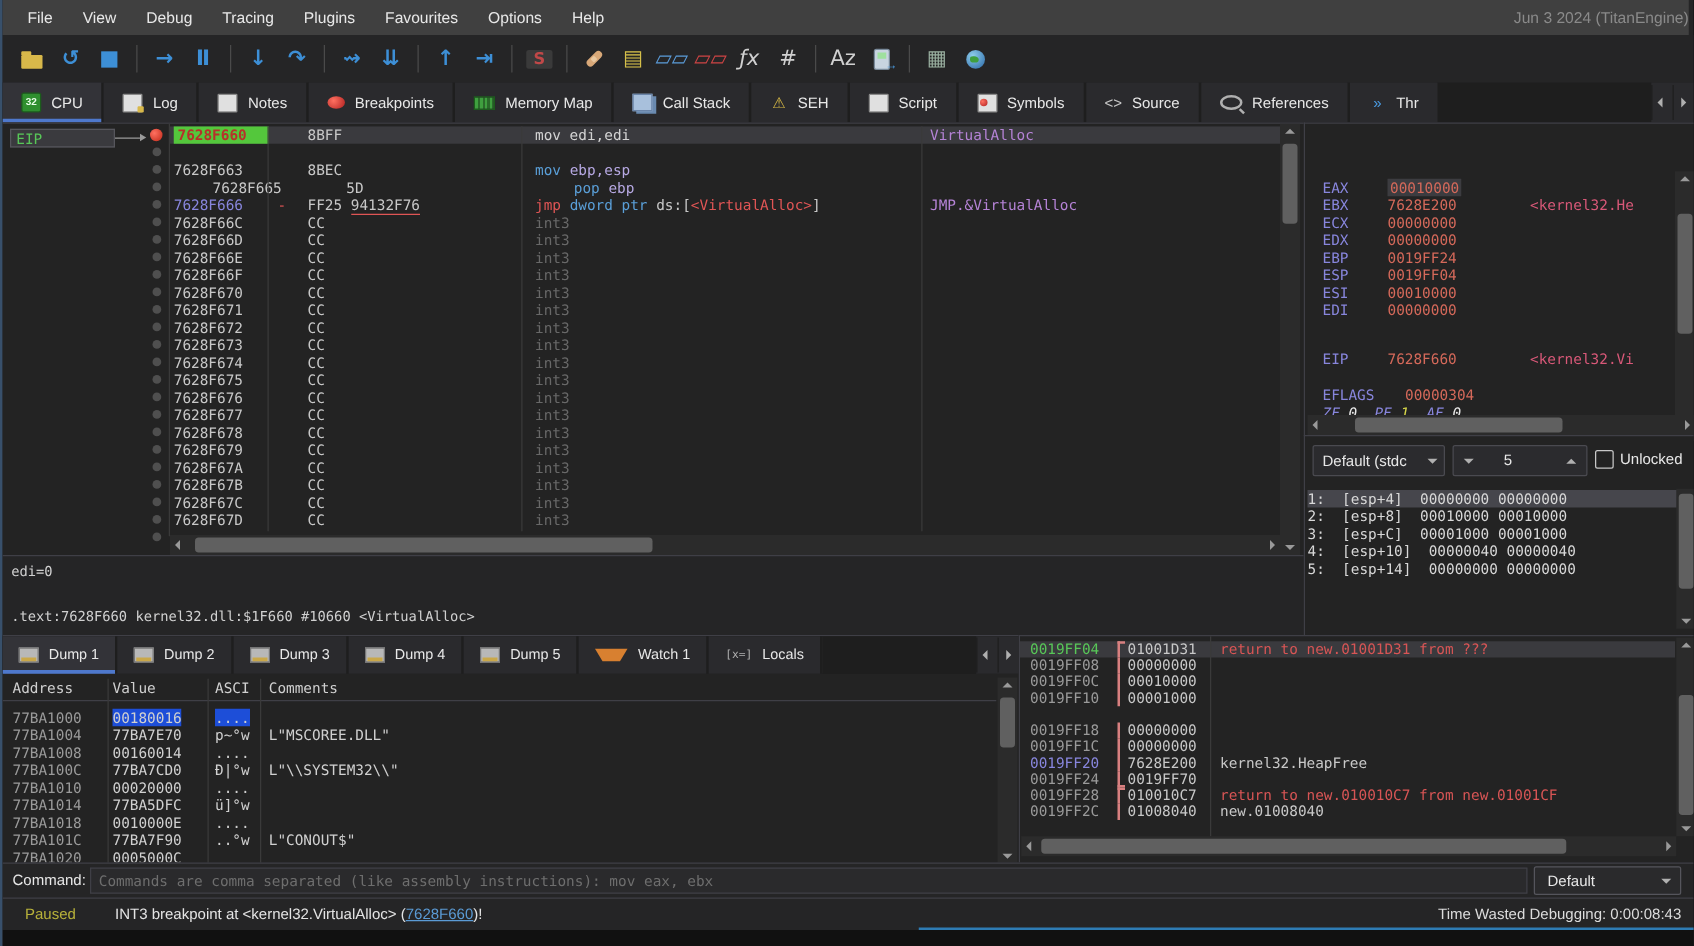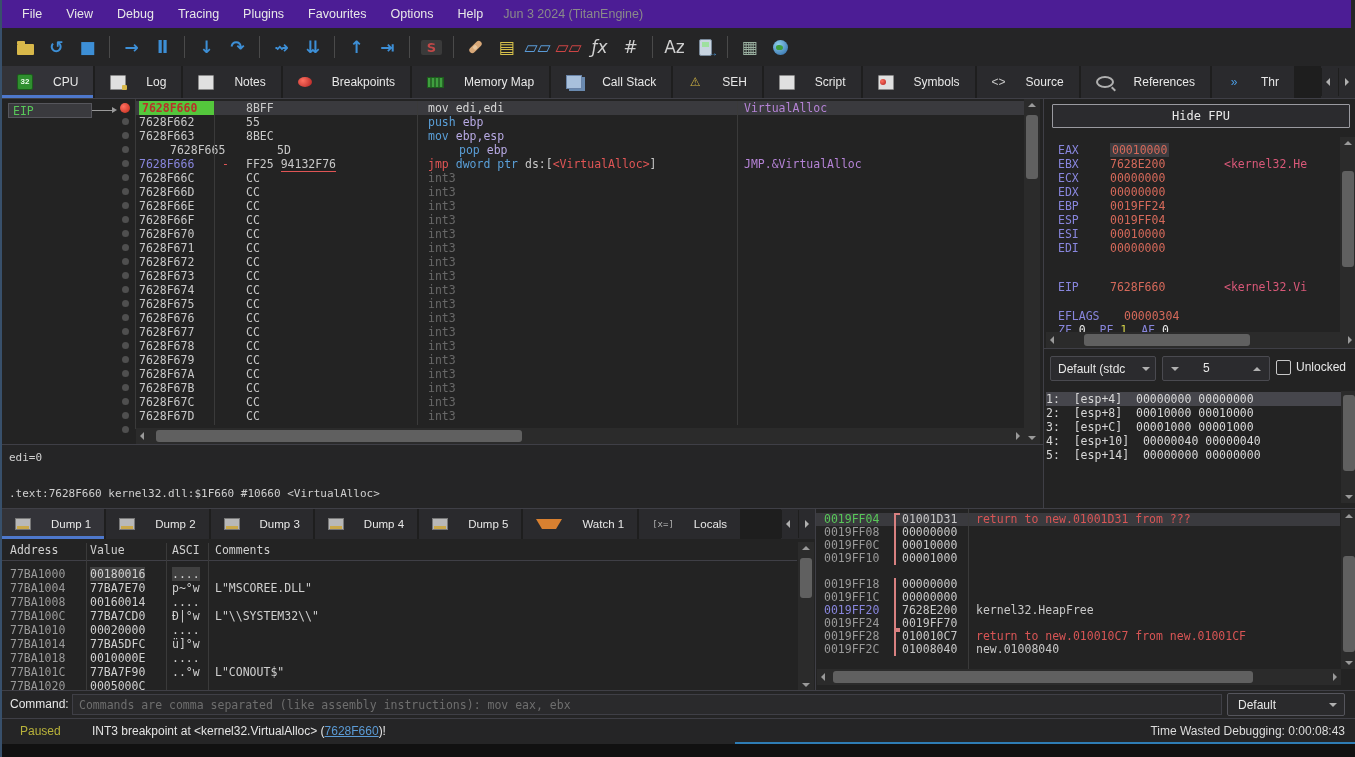--- a/index.html
+++ b/index.html
@@ -2,21 +2,21 @@
 <html><head>
 <meta charset="utf-8">
 <style>
   html,body{margin:0;padding:0;background:#0b0b0b;}
   .win{position:relative;width:1355px;height:757px;background:#252526;overflow:hidden;
        font-family:"Liberation Sans","DejaVu Sans",sans-serif;color:#e8e8e8;
        border-left:2px solid #38506b;box-sizing:border-box;}
   .mono{font-family:"DejaVu Sans Mono",monospace;}
 
   
-  .menubar{position:absolute;top:0;left:0;right:4px;height:28px;display:flex;align-items:center;padding-left:8px;font-size:12.5px;background:#4c1d95;}
+  .menubar{position:absolute;top:0;left:0;right:4px;height:28px;display:flex;align-items:center;padding-left:8px;font-size:12.5px;background:#404040;justify-content:space-between;}
   .menuitems{display:flex;}
   .mi{padding:0 12px;cursor:default;}
   .buildinfo{color:#8a8a8a;margin-left:8px;}
 
   
   .toolbar{position:absolute;top:28px;left:0;right:0;height:38px;display:flex;align-items:center;padding-left:8px;background:#252526;}
   .tbi{width:31px;height:30px;display:flex;align-items:center;justify-content:center;}
   .tbg{font-size:17px;line-height:1;font-family:"DejaVu Sans",sans-serif;}
   .tbg.boxed{background:#3a3a3a;border-radius:2px;padding:1px 6px;font-weight:bold;font-size:13px;}
   .tbsep{width:1px;height:22px;background:#4a4a4a;margin:0 6px;}
@@ -25,21 +25,21 @@
   .sh-patch{width:15px;height:6px;background:#d8a878;border-radius:3px;transform:rotate(-45deg);position:relative;}
   .sh-patch::after{content:"";position:absolute;left:5px;top:1px;width:4px;height:4px;background:#e8c8a0;border-radius:1px;}
   .sh-attach{width:11px;height:15px;background:#c8d4e0;border:1px solid #7a8a9a;border-radius:2px;position:relative;}
   .sh-attach::before{content:"";position:absolute;top:2px;left:2px;right:2px;height:5px;background:#9fe09f;}
   .sh-attach::after{content:"→";position:absolute;right:-7px;bottom:-3px;color:#4a9ae0;font-size:10px;font-weight:bold;}
   .sh-globe{width:15px;height:15px;border-radius:50%;background:radial-gradient(circle at 35% 30%,#8ecdea,#2a68a8);position:relative;}
   .sh-globe::after{content:"";position:absolute;left:3px;top:5px;width:7px;height:5px;background:#3f9f3f;border-radius:40% 60% 50% 50%;}
 
   
   .tabbar{position:absolute;top:66px;left:0;right:0;height:32px;background:#1e1e1e;display:flex;}
-  .tab{display:flex;align-items:center;gap:20px;padding:0 15px;background:#2a2a2d;border-right:2px solid #1e1e1e;font-size:12px;position:relative;white-space:nowrap;}
+  .tab{display:flex;align-items:center;gap:8px;padding:0 15px;background:#2a2a2d;border-right:2px solid #1e1e1e;font-size:12px;position:relative;white-space:nowrap;}
   .tab.sel{background:#333338;}
   .tab.sel::after{content:"";position:absolute;left:0;right:0;bottom:0;height:3px;background:#4e78cc;}
   .ticon{display:inline-flex;align-items:center;justify-content:center;min-width:14px;height:15px;font-size:12px;line-height:1;}
   .i-cpu-chip-icon{width:14px;height:14px;background:#2f8f2f;border:1px solid #1c5c1c;border-radius:2px;color:#eaffea;font-size:8px;display:flex;align-items:center;justify-content:center;font-weight:bold;}
   .i-page-icon,.i-log-page-icon,.i-script-page-icon,.i-symbols-page-icon{width:10px;height:13px;background:#e0e0e0;border:1px solid #8a8a8a;border-radius:1px;position:relative;}
   .i-log-page-icon::after{content:"";position:absolute;right:-2px;bottom:-1px;width:5px;height:5px;background:#d8b84a;border-radius:1px;}
   .i-symbols-page-icon::after{content:"";position:absolute;left:1px;top:3px;width:6px;height:6px;border-radius:50%;background:radial-gradient(circle at 35% 35%,#ff7060,#b02020);}
   .i-breakpoint-icon{width:10px;height:10px;border-radius:50%;background:radial-gradient(circle at 35% 35%,#ff7060,#b02020);}
   .i-memory-icon{width:15px;height:9px;background:repeating-linear-gradient(90deg,#3f9f3f 0 2px,#2a6a2a 2px 4px);border:1px solid #1c5c1c;}
   .i-callstack-icon{width:10px;height:12px;background:#a8c0dc;border:1px solid #6a84a8;box-shadow:3px 2px 0 0 #6a8ab0;}
@@ -111,21 +111,21 @@
   .dumparea{position:absolute;top:508px;left:0;width:813px;height:182px;background:#232323;border-top:1px solid #3f3f46;box-sizing:border-box;}
   .dumptabs{position:absolute;top:0;left:0;right:0;height:30px;background:#1e1e1e;display:flex;}
   .dumptabs .tab{font-size:11.5px;padding:0 13px;}
   .dhead{position:absolute;top:34px;height:17px;font-family:"DejaVu Sans Mono",monospace;font-size:11.5px;color:#d0d0d0;}
   .dhline{position:absolute;left:0;width:795px;top:51px;height:1px;background:#3f3f46;}
   .dr{position:absolute;height:14px;font-family:"DejaVu Sans Mono",monospace;font-size:11.5px;line-height:14px;white-space:pre;}
   .d-addr{position:absolute;left:8px;color:#9a9a9a;}
   .d-val{position:absolute;left:88px;color:#d0d0d0;}
   .d-asc{position:absolute;left:170px;color:#d0d0d0;}
   .d-com{position:absolute;left:213px;color:#d0d0d0;}
-  .cellsel{background:#404040;}
+  .cellsel{background:#1d4ed8;}
 
   
   .stack{position:absolute;top:508px;left:813px;width:542px;height:182px;background:#232323;border-top:1px solid #3f3f46;border-left:1px solid #3f3f46;box-sizing:border-box;}
   .srow{position:absolute;left:0;width:526px;height:13px;font-family:"DejaVu Sans Mono",monospace;font-size:11.5px;line-height:13px;white-space:pre;}
   .srow.sel{background:#3a3a3e;}
   .saddr{position:absolute;left:8px;color:#9a9a9a;}
   .saddr.esp{color:#58c758;} .saddr.frame{color:#8886dd;}
   .sval{position:absolute;left:86px;color:#c8c8c8;}
   .scom{position:absolute;left:160px;color:#c8c8c8;}
   .scom.ret{color:#d85555;}
@@ -340,21 +340,20 @@
         <span class="dot" style="top: 255px;"></span>
         <span class="dot" style="top: 269px;"></span>
         <span class="dot" style="top: 283px;"></span>
         <span class="dot" style="top: 297px;"></span>
         <span class="dot" style="top: 311px;"></span>
         <span class="dot" style="top: 325px;"></span>
       </div>
     <div class="vline" style="left:133px;top:0;height:330px;"></div>
     <div class="dzrows">
         <div class="drow sel" style="top: 0px;"><span class="dc addr a-eip">7628F660</span><span class="dc bytes"><span>8BFF</span></span><span class="dc instr"><span class="t-sel">mov edi,edi</span></span><span class="dc comm">VirtualAlloc</span></div>
-        <div class="drow" style="top: 14px;"><span class="dc addr a-n">7628F662</span><span class="dc bytes"><span>55</span></span><span class="dc instr"><span class="t-mn">push</span><span class="t-reg"> ebp</span></span></div>
         <div class="drow" style="top: 28px;"><span class="dc addr a-n">7628F663</span><span class="dc bytes"><span>8BEC</span></span><span class="dc instr"><span class="t-mn">mov</span><span class="t-reg"> ebp,esp</span></span></div>
         <div class="drow" style="top: 42px; margin-left: 31px;"><span class="dc addr a-n">7628F665</span><span class="dc bytes"><span>5D</span></span><span class="dc instr"><span class="t-mn">pop</span><span class="t-reg"> ebp</span></span></div>
         <div class="drow" style="top: 56px;"><span class="dc addr a-jmp">7628F666</span><span class="dc bytes"><span>FF25 </span><span class="bu">94132F76</span></span><span class="jdash">-</span><span class="dc instr"><span class="t-red">jmp</span><span class="t-mn"> dword ptr </span><span class="t-txt">ds:[</span><span class="t-red">&lt;VirtualAlloc&gt;</span><span class="t-txt">]</span></span><span class="dc comm">JMP.&amp;VirtualAlloc</span></div>
         <div class="drow" style="top: 70px;"><span class="dc addr a-n">7628F66C</span><span class="dc bytes"><span>CC</span></span><span class="dc instr"><span class="t-int3">int3</span></span></div>
         <div class="drow" style="top: 84px;"><span class="dc addr a-n">7628F66D</span><span class="dc bytes"><span>CC</span></span><span class="dc instr"><span class="t-int3">int3</span></span></div>
         <div class="drow" style="top: 98px;"><span class="dc addr a-n">7628F66E</span><span class="dc bytes"><span>CC</span></span><span class="dc instr"><span class="t-int3">int3</span></span></div>
         <div class="drow" style="top: 112px;"><span class="dc addr a-n">7628F66F</span><span class="dc bytes"><span>CC</span></span><span class="dc instr"><span class="t-int3">int3</span></span></div>
         <div class="drow" style="top: 126px;"><span class="dc addr a-n">7628F670</span><span class="dc bytes"><span>CC</span></span><span class="dc instr"><span class="t-int3">int3</span></span></div>
         <div class="drow" style="top: 140px;"><span class="dc addr a-n">7628F671</span><span class="dc bytes"><span>CC</span></span><span class="dc instr"><span class="t-int3">int3</span></span></div>
         <div class="drow" style="top: 154px;"><span class="dc addr a-n">7628F672</span><span class="dc bytes"><span>CC</span></span><span class="dc instr"><span class="t-int3">int3</span></span></div>
@@ -385,33 +384,32 @@
     <i class="th" style="left:20px;width:366px;"></i>
     <i class="ar rt"></i>
   </div>
 
   <div class="infobox">
     <div class="ib1">edi=0</div>
     <div class="ib2">.text:7628F660 kernel32.dll:$1F660 #10660 &lt;VirtualAlloc&gt;</div>
   </div>
 
   <div class="regs">
-    <div class="fpubtn">Hide FPU</div>
     <div>
         <div class="rrow" style="top: 44px;"><span class="rname">EAX</span><span class="rval boxed">00010000</span></div>
         <div class="rrow" style="top: 58px;"><span class="rname">EBX</span><span class="rval">7628E200</span><span class="rnote">&lt;kernel32.He</span></div>
         <div class="rrow" style="top: 72px;"><span class="rname">ECX</span><span class="rval">00000000</span></div>
         <div class="rrow" style="top: 86px;"><span class="rname">EDX</span><span class="rval">00000000</span></div>
         <div class="rrow" style="top: 100px;"><span class="rname">EBP</span><span class="rval">0019FF24</span></div>
         <div class="rrow" style="top: 114px;"><span class="rname">ESP</span><span class="rval">0019FF04</span></div>
         <div class="rrow" style="top: 128px;"><span class="rname">ESI</span><span class="rval">00010000</span></div>
         <div class="rrow" style="top: 142px;"><span class="rname">EDI</span><span class="rval">00000000</span></div>
         <div class="rrow" style="top: 181px;"><span class="rname">EIP</span><span class="rval">7628F660</span><span class="rnote">&lt;kernel32.Vi</span></div>
         <div class="rrow" style="top: 210px;"><span class="rname">EFLAGS</span><span class="rval wide">00000304</span></div>
-        <div class="rrow" style="top: 224px;"><span style="position: absolute; left: 14px;"><span class="fl-n">ZF </span><span class="fv-w">0</span><span class="fl-n">  PF </span><span class="fv-y">1</span><span class="fl-n">  AF </span><span class="fv-w">0</span></span></div>
+        <div class="rrow" style="top: 224px;"><span style="position: absolute; left: 14px; font-style: italic;"><span class="fl-n">ZF </span><span class="fv-w">0</span><span class="fl-n">  PF </span><span class="fv-y">1</span><span class="fl-n">  AF </span><span class="fv-w">0</span></span></div>
       </div>
     <div class="sb v" style="left:296px;top:38px;height:216px;">
       <i class="ar up"></i>
       <i class="th" style="top:34px;height:96px;"></i>
       <i class="ar dn"></i>
     </div>
     <div class="sb h" style="left:2px;top:233px;width:310px;">
       <i class="ar lf"></i>
       <i class="th" style="left:38px;width:166px;"></i>
       <i class="ar rt"></i>

